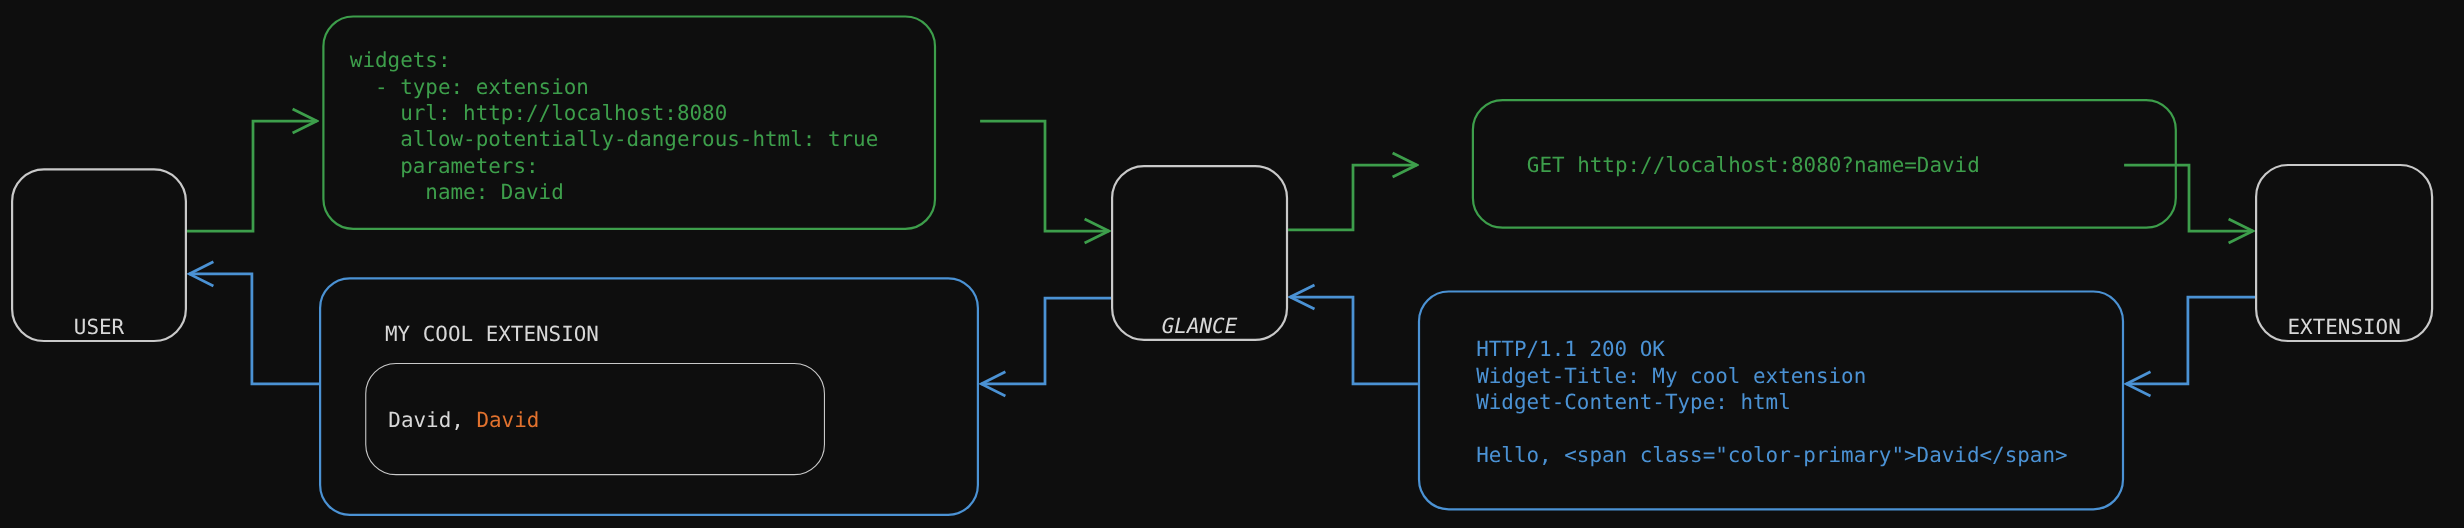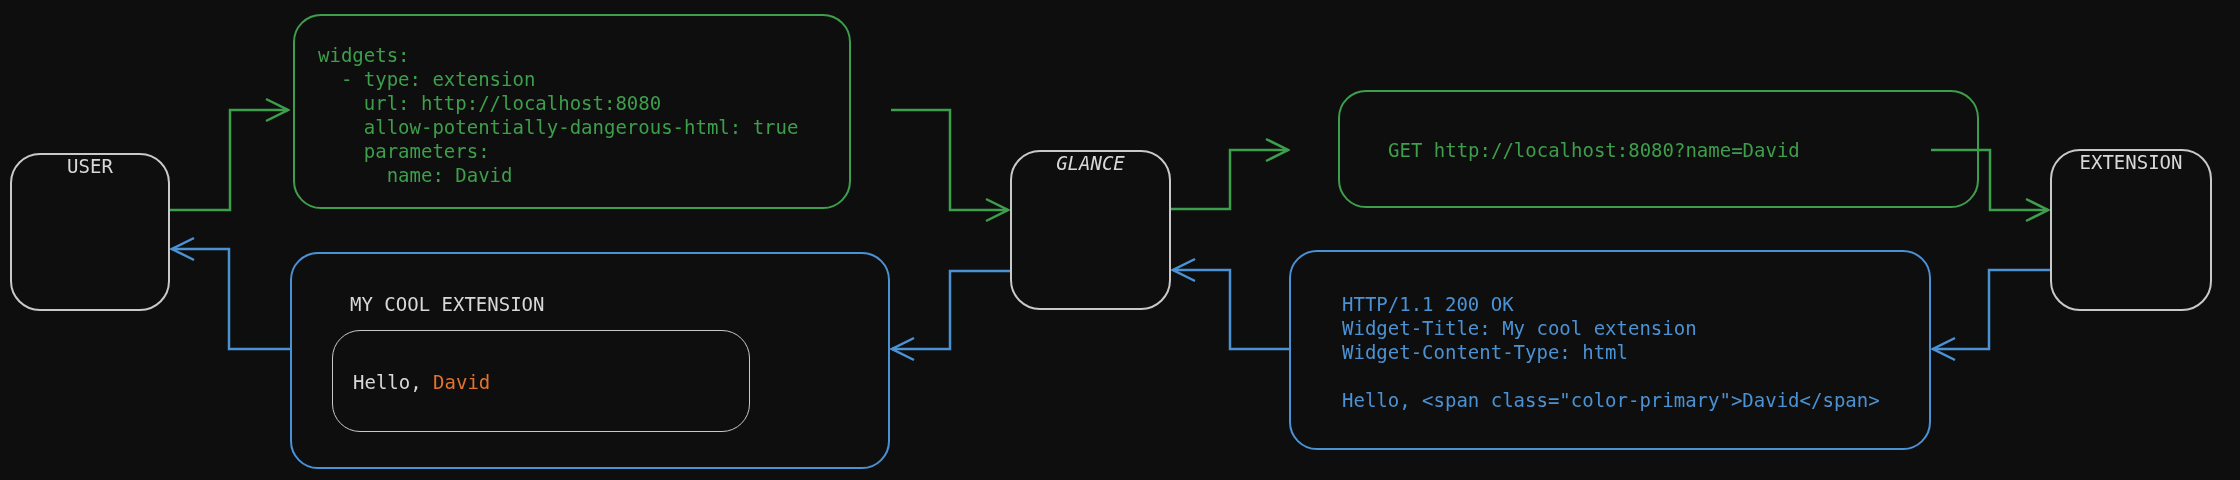--- a/index.html
+++ b/index.html
@@ -18,40 +18,40 @@
     height: 480px;
     background: var(--bg);
     font-family: "DejaVu Sans Mono", "Liberation Mono", monospace;
     overflow: hidden;
   }
   .node {
     position: absolute;
     border: 2px solid var(--node_border);
     border-radius: 30px;
     display: flex;
-    align-items: flex-start;
+    align-items: flex-end;
     justify-content: center;
     color: var(--text_light);
     font-size: 19px;
     background: transparent;
   }
   #user-node      { left: 10px;   top: 153px; width: 160px; height: 158px; }
   #glance-node    { left: 1010px; top: 150px; width: 161px; height: 160px; font-style: italic; }
   #extension-node { left: 2050px; top: 149px; width: 162px; height: 162px; }
 
   .msg-box {
     position: absolute;
     border-radius: 28px;
     background: transparent;
   }
   .msg-box.green { border: 2px solid var(--green); }
   .msg-box.blue  { border: 2px solid var(--blue); }
   #config-box   { left: 293px;  top: 14px;  width: 558px; height: 195px; }
   #get-box      { left: 1338px; top: 90px;  width: 641px; height: 118px; padding-left: 20px; }
-  #response-box { left: 1289px; top: 250px; width: 642px; height: 200px; }
+  #response-box { left: 1289px; top: 264px; width: 642px; height: 200px; }
   #widget-box   { left: 290px;  top: 252px; width: 600px; height: 217px; }
 
   pre.code {
     position: absolute;
     margin: 0;
     font-family: inherit;
     font-size: 19px;
     line-height: 24px;
     white-space: pre;
   }
@@ -149,17 +149,17 @@
     <pre class="code blue">HTTP/1.1 200 OK
 Widget-Title: My cool extension
 Widget-Content-Type: html
 
 Hello, &lt;span class="color-primary"&gt;David&lt;/span&gt;</pre>
   </div>
 
   <div class="msg-box blue" id="widget-box">
     <div id="widget-title">MY COOL EXTENSION</div>
     <div id="widget-inner-box">
-      <div id="widget-hello"><span>Hello, </span><span class="orange">David</span></div>
+      <div id="widget-hello"><span>David, </span><span class="orange">David</span></div>
     </div>
   </div>
 
 </div>
 
 </body></html>

